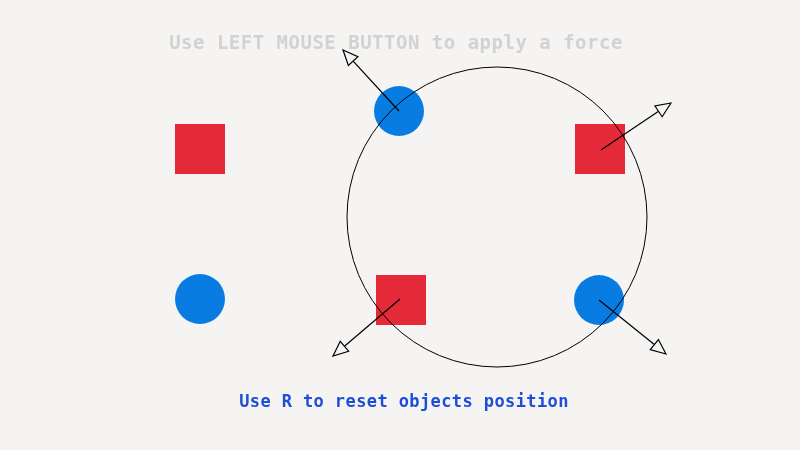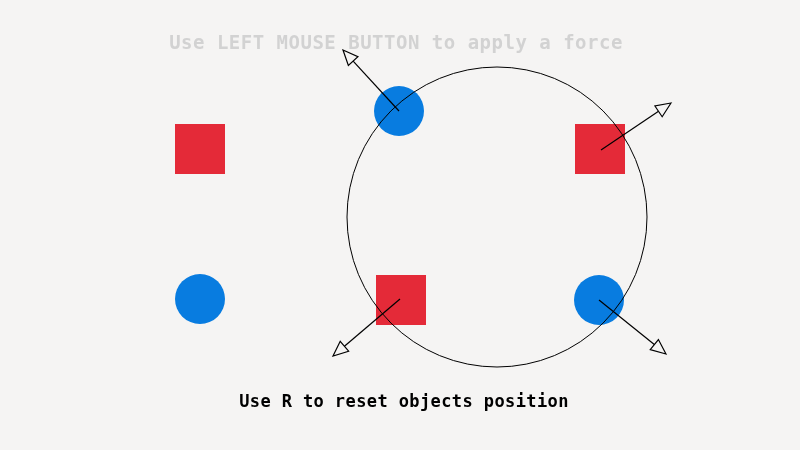--- a/index.html
+++ b/index.html
@@ -57,14 +57,14 @@
       <line x1="399" y1="111" x2="353.1440693902724" y2="61.04978987154677" stroke="#000000" stroke-width="1.2"></line>
       <polygon points="343,50 357.9323116679427,56.65402646909538 348.3558271126021,65.44555327399816" fill="#f5f4f3" stroke="#000000" stroke-width="1.2" stroke-linejoin="miter"></polygon>
       <line x1="601" y1="150" x2="658.5466830366336" y2="111.36151281826028" stroke="#000000" stroke-width="1.2"></line>
       <polygon points="671,103 662.1700052578797,116.75795016905238 654.9233608153875,105.96507546746818" fill="#f5f4f3" stroke="#000000" stroke-width="1.2" stroke-linejoin="miter"></polygon>
       <line x1="400" y1="299" x2="344.42488136436054" y2="346.2803248094246" stroke="#000000" stroke-width="1.2"></line>
       <polygon points="333,356 340.2130221151112,341.3295428848684 348.6367406136099,351.2311067339808" fill="#f5f4f3" stroke="#000000" stroke-width="1.2" stroke-linejoin="miter"></polygon>
       <line x1="599" y1="300" x2="654.3210572287608" y2="344.58712075153846" stroke="#000000" stroke-width="1.2"></line>
       <polygon points="666,354 650.2421428877608,349.64799595240885 658.3999715697607,339.5262455506681" fill="#f5f4f3" stroke="#000000" stroke-width="1.2" stroke-linejoin="miter"></polygon>
     </svg>
 
-  <div class="hint bottom" style="color: #000000; padding-left: 16px;">Use R to reset objects position</div>
+  <div class="hint bottom" style="color: #1d4ed8; padding-left: 16px;">Use R to reset objects position</div>
 </div>
 
 </body></html>

